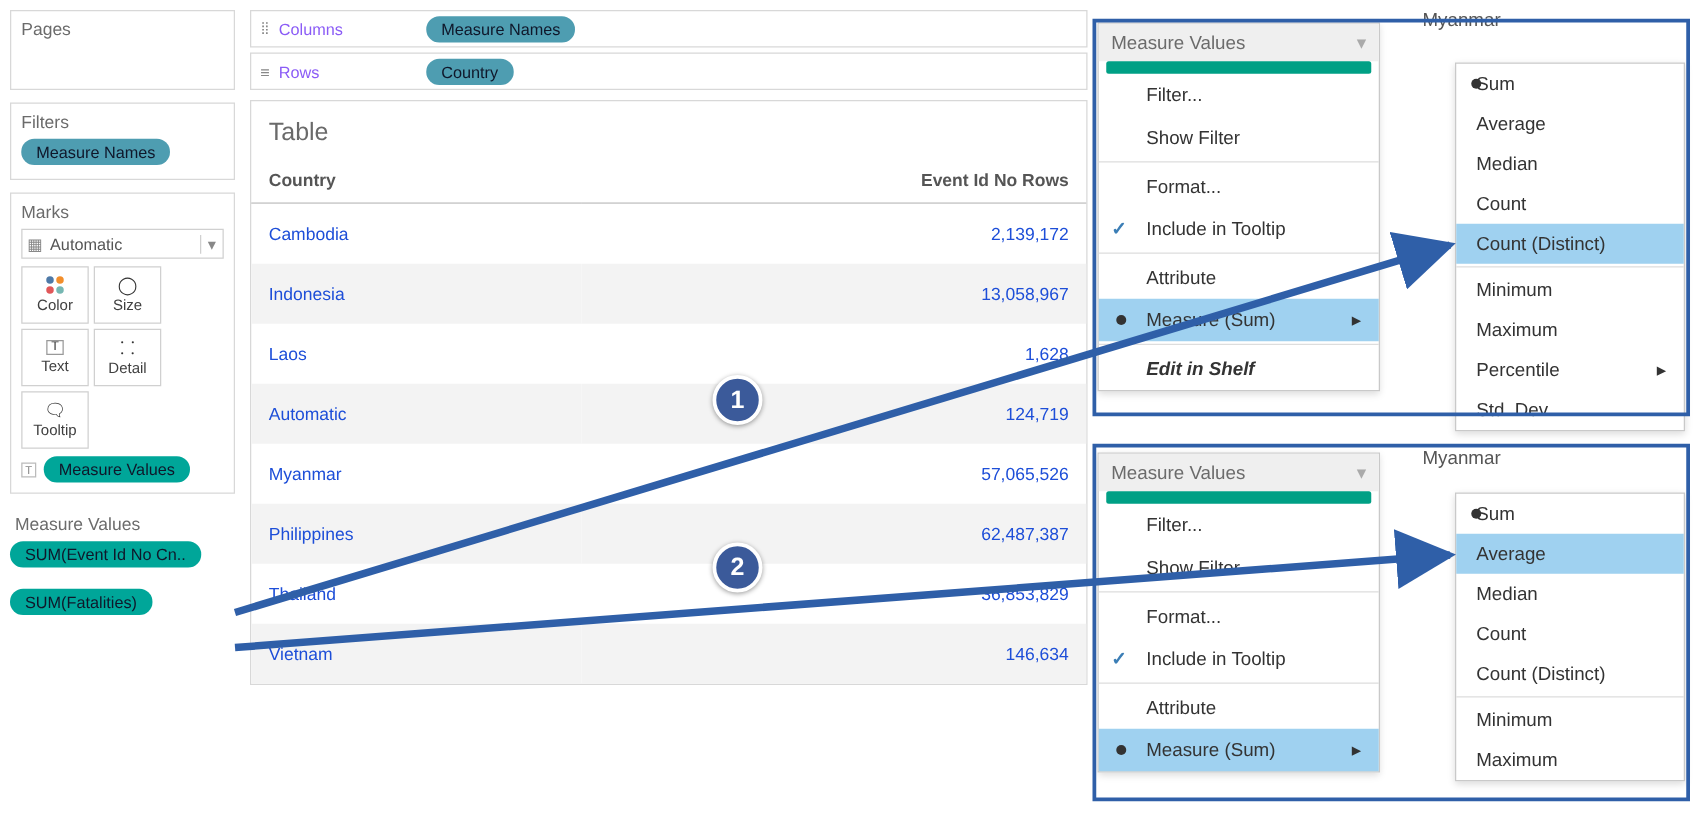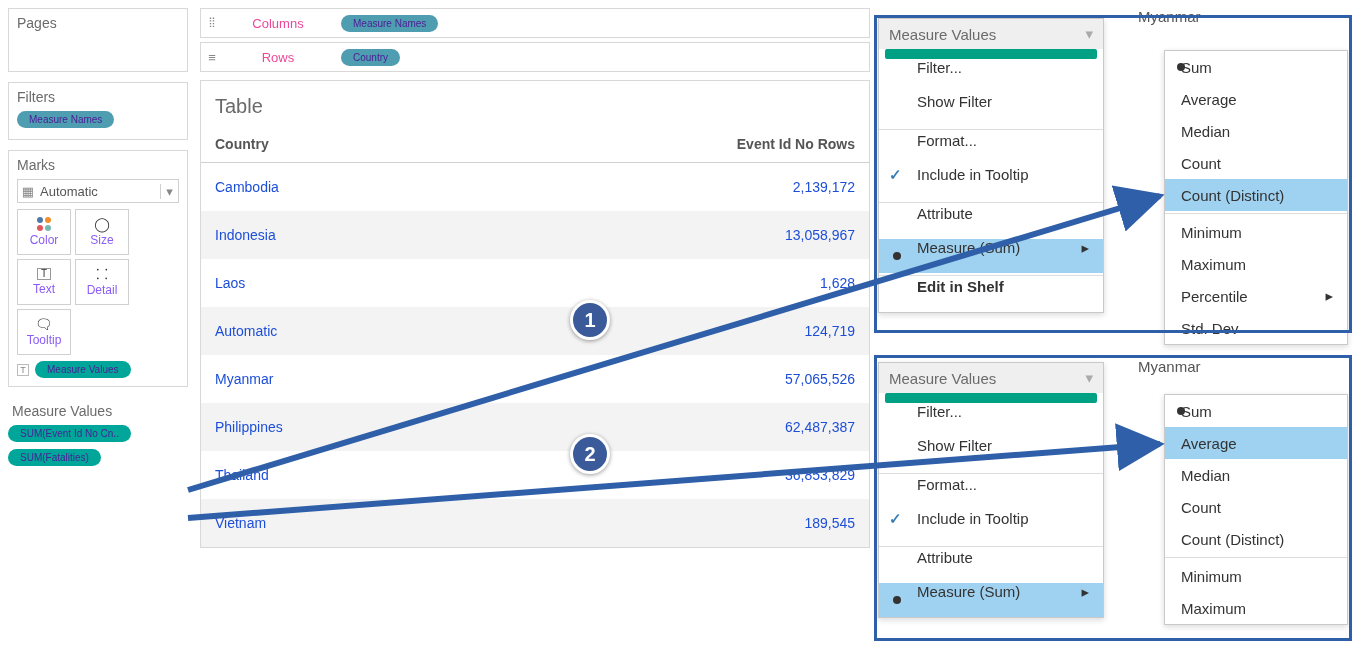--- a/index.html
+++ b/index.html
@@ -2,70 +2,70 @@
 <html><head>
 <meta charset="utf-8">
 <style>
   * { box-sizing: border-box; font-family: "Segoe UI", Arial, sans-serif; }
   body { margin: 0; background: #fff; color: #333; font-size: 13px; position: relative; width: 1364px; height: 672px; overflow: hidden; }
 
   
   .left-col { position:absolute; left:8px; top:8px; width:180px; }
   .shelf-card { border:1px solid #d8d8d8; margin-bottom:10px; padding:6px 8px 8px; background:#fff; }
   .shelf-title { font-size:14px; color:#6b6b6b; margin-bottom:6px; }
-  .pill { display:inline-block; border-radius:12px; padding:3px 12px; color:#4c1d95; font-size:10px; white-space:nowrap; max-width:160px; overflow:hidden; text-overflow:ellipsis; }
+  .pill { display:inline-block; border-radius:12px; padding:3px 12px; color:#0f172a; font-size:13px; white-space:nowrap; max-width:160px; overflow:hidden; text-overflow:ellipsis; }
   .pill.teal-d { background:#4e9db1; }
   .pill.teal-l { background:#00a699; }
 
   .marks-type { display:flex; align-items:center; border:1px solid #d0d0d0; height:24px; margin:4px 0 6px; }
   .marks-type .mt-icon { width:20px; text-align:center; color:#888; }
   .marks-type .mt-label { flex:1; padding-left:2px; color:#555; }
   .marks-type .mt-drop { width:18px; border-left:1px solid #d0d0d0; text-align:center; color:#888; }
 
   .marks-grid { display:flex; flex-wrap:wrap; gap:4px; }
   .marks-cell { width:54px; height:46px; border:1px solid #d0d0d0; display:flex; flex-direction:column; align-items:center; justify-content:center; gap:2px; cursor:default; }
   .marks-cell .mi { font-size:14px; line-height:1; }
-  .marks-cell .ml { font-size:12px; color:#8b5cf6; }
+  .marks-cell .ml { font-size:12px; color:#404040; }
   .color-dots { display:grid; grid-template-columns:6px 6px; grid-template-rows:6px 6px; gap:2px; }
   .color-dots span:nth-child(1){background:#4e79a7;} .color-dots span:nth-child(2){background:#f28e2b;}
   .color-dots span:nth-child(3){background:#e15759;} .color-dots span:nth-child(4){background:#76b7b2;}
   .color-dots span{border-radius:50%;}
   .mv-row { display:flex; align-items:center; gap:6px; margin-top:6px;}
   .mv-row .sq { width:12px;height:12px;border:1px solid #bbb;font-size:9px;display:flex;align-items:center;justify-content:center;color:#888;}
 
   
   .cr-shelf { position:absolute; left:200px; height:30px; border:1px solid #d8d8d8; display:flex; align-items:center; background:#fff; width:670px; }
   .cr-shelf.cols { top:8px; }
   .cr-shelf.rows { top:42px; }
   .cr-ic { width:22px; text-align:center; color:#888; }
-  .cr-lab { width:110px; color:#ec4899;text-align:center; }
+  .cr-lab { width:110px; color:#8b5cf6; }
   .cr-pill { margin-left:8px; }
 
   
   .view { position:absolute; left:200px; top:80px; width:670px; border:1px solid #d8d8d8; background:#fff; }
   .view-title { font-size:20px; color:#6a6a6a; padding:14px 14px 8px; }
   .tbl { width:100%; border-collapse:collapse; font-size:14px;}
   .tbl th { text-align:left; font-weight:600; color:#555; padding:10px 14px; border-bottom:1px solid #d0d0d0; }
   .tbl th.num { text-align:right; }
   .tbl td { padding:16px 14px; color:#1d4ed8; }
   .tbl td.num { text-align:right; }
   .tbl tr:nth-child(even) td { background:#f3f3f3; }
 
   
   .menu-card { position:absolute; border:1px solid #c9c9c9; background:#fff; box-shadow:0 2px 6px rgba(0,0,0,.15); font-size:15px; }
   .mv-head { display:flex; align-items:center; justify-content:space-between; padding:6px 10px; background:#efefef; color:#6b6b6b; }
   .mv-head .dd { color:#aaa; }
   .mv-bar { height:10px; background:#00a085; margin:0 6px; border-radius:2px; }
-  .menu-list .mi-row { display:flex; align-items:flex-start; height:34px; padding:0 14px 0 38px; position:relative; cursor:default; }
+  .menu-list .mi-row { display:flex; align-items:center; height:34px; padding:0 14px 0 38px; position:relative; cursor:default; }
   .menu-list .mi-row.hl { background:#9fd1f0; }
   .menu-list .mi-row .chk { position:absolute; left:10px; color:#3b7eb6; font-weight:bold; }
   .menu-list .mi-row .dot { position:absolute; left:14px; width:8px;height:8px;background:#333;border-radius:50%; top:13px;}
   .menu-list .mi-row .arr { margin-left:auto; color:#333; }
   .menu-list .sep { height:1px; background:#ddd; margin:2px 0; }
-  .menu-list .mi-row.bold { font-weight:600; }
+  .menu-list .mi-row.bold { font-weight:600;font-style:italic; }
 
   .sub-card { position:absolute; border:1px solid #c9c9c9; background:#fff; box-shadow:0 2px 6px rgba(0,0,0,.15); font-size:15px; }
   .sub-card .si-row { display:flex; align-items:center; height:32px; padding:0 14px 0 16px; position:relative;}
   .sub-card .si-row.hl { background:#9fd1f0; }
   .sub-card .si-row .dot { position:absolute; left:12px; width:8px;height:8px;background:#333;border-radius:50%; top:12px;}
   .sub-card .si-row .arr { margin-left:auto; }
   .sub-card .sep { height:1px; background:#ddd; margin:2px 0; }
   .sub-title { position:absolute; font-size:15px; color:#555; }
 
   .blue-frame { position:absolute; border:3px solid #2f5fa8; pointer-events:none; }
@@ -125,21 +125,21 @@
     </div>
     <div class="mv-row">
       <div class="sq">T</div>
       <span class="pill teal-l">Measure Values</span>
     </div>
   </div>
 
   <div class="shelf-card" style="border:none;padding-left:0;padding-right:0;">
     <div class="shelf-title" style="padding-left:4px">Measure Values</div>
     <div><span class="pill teal-l">SUM(Event Id No Cn..</span></div>
-    <div style="margin-top:4px"><span class="pill teal-l">SUM(Fatalities)</span></div>
+    <div style="margin-top:14px"><span class="pill teal-l">SUM(Fatalities)</span></div>
   </div>
 </div>
 
 <div class="cr-shelf cols">
   <div class="cr-ic">⦙⦙</div>
   <div class="cr-lab">Columns</div>
   <span class="pill teal-d cr-pill">Measure Names</span>
 </div>
 <div class="cr-shelf rows">
   <div class="cr-ic">≡</div>
@@ -180,21 +180,21 @@
       <tr>
           <td>Philippines</td>
           <td class="num">62,487,387</td>
         </tr>
       <tr>
           <td>Thailand</td>
           <td class="num">36,853,829</td>
         </tr>
       <tr>
           <td>Vietnam</td>
-          <td class="num">189,545</td>
+          <td class="num">146,634</td>
         </tr>
     </tbody>
   </table>
 </div>
 
 <div class="sub-title" style="left:1138px; top:8px;">Myanmar</div>
 <div class="menu-card" style="left:878px; top:18px; width:226px;">
   <div class="mv-head">
     <span>Measure Values</span>
       <span class="dd">▾</span>

